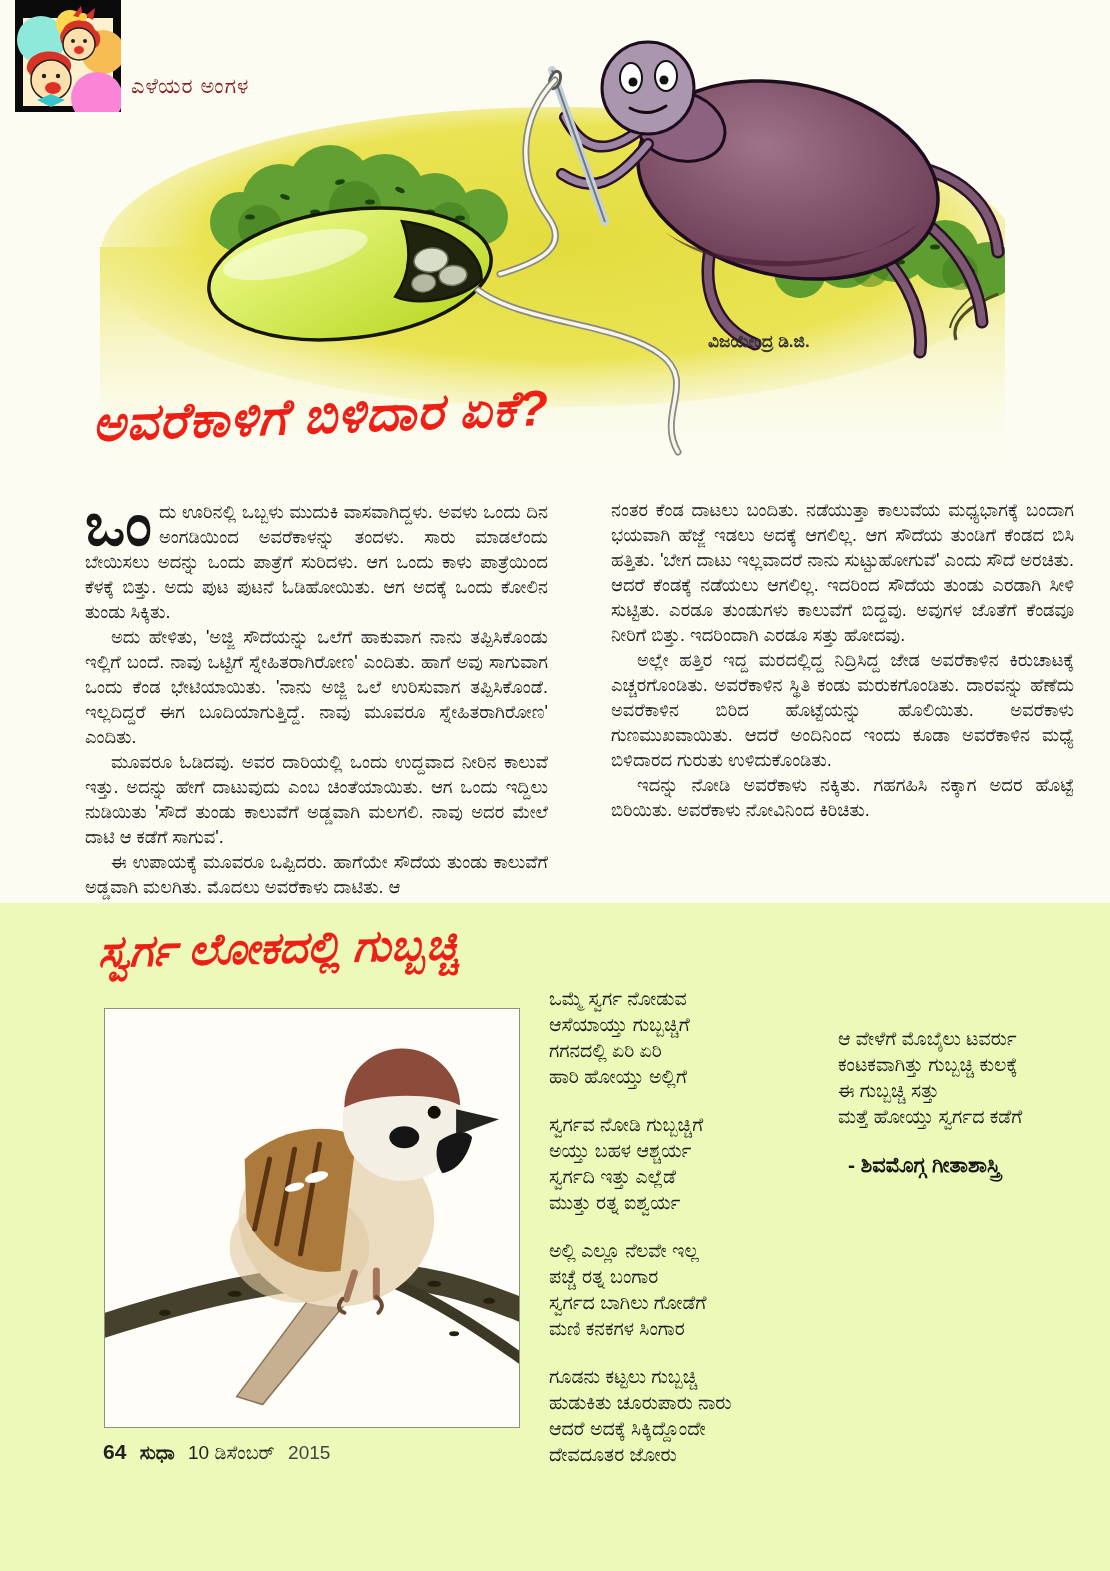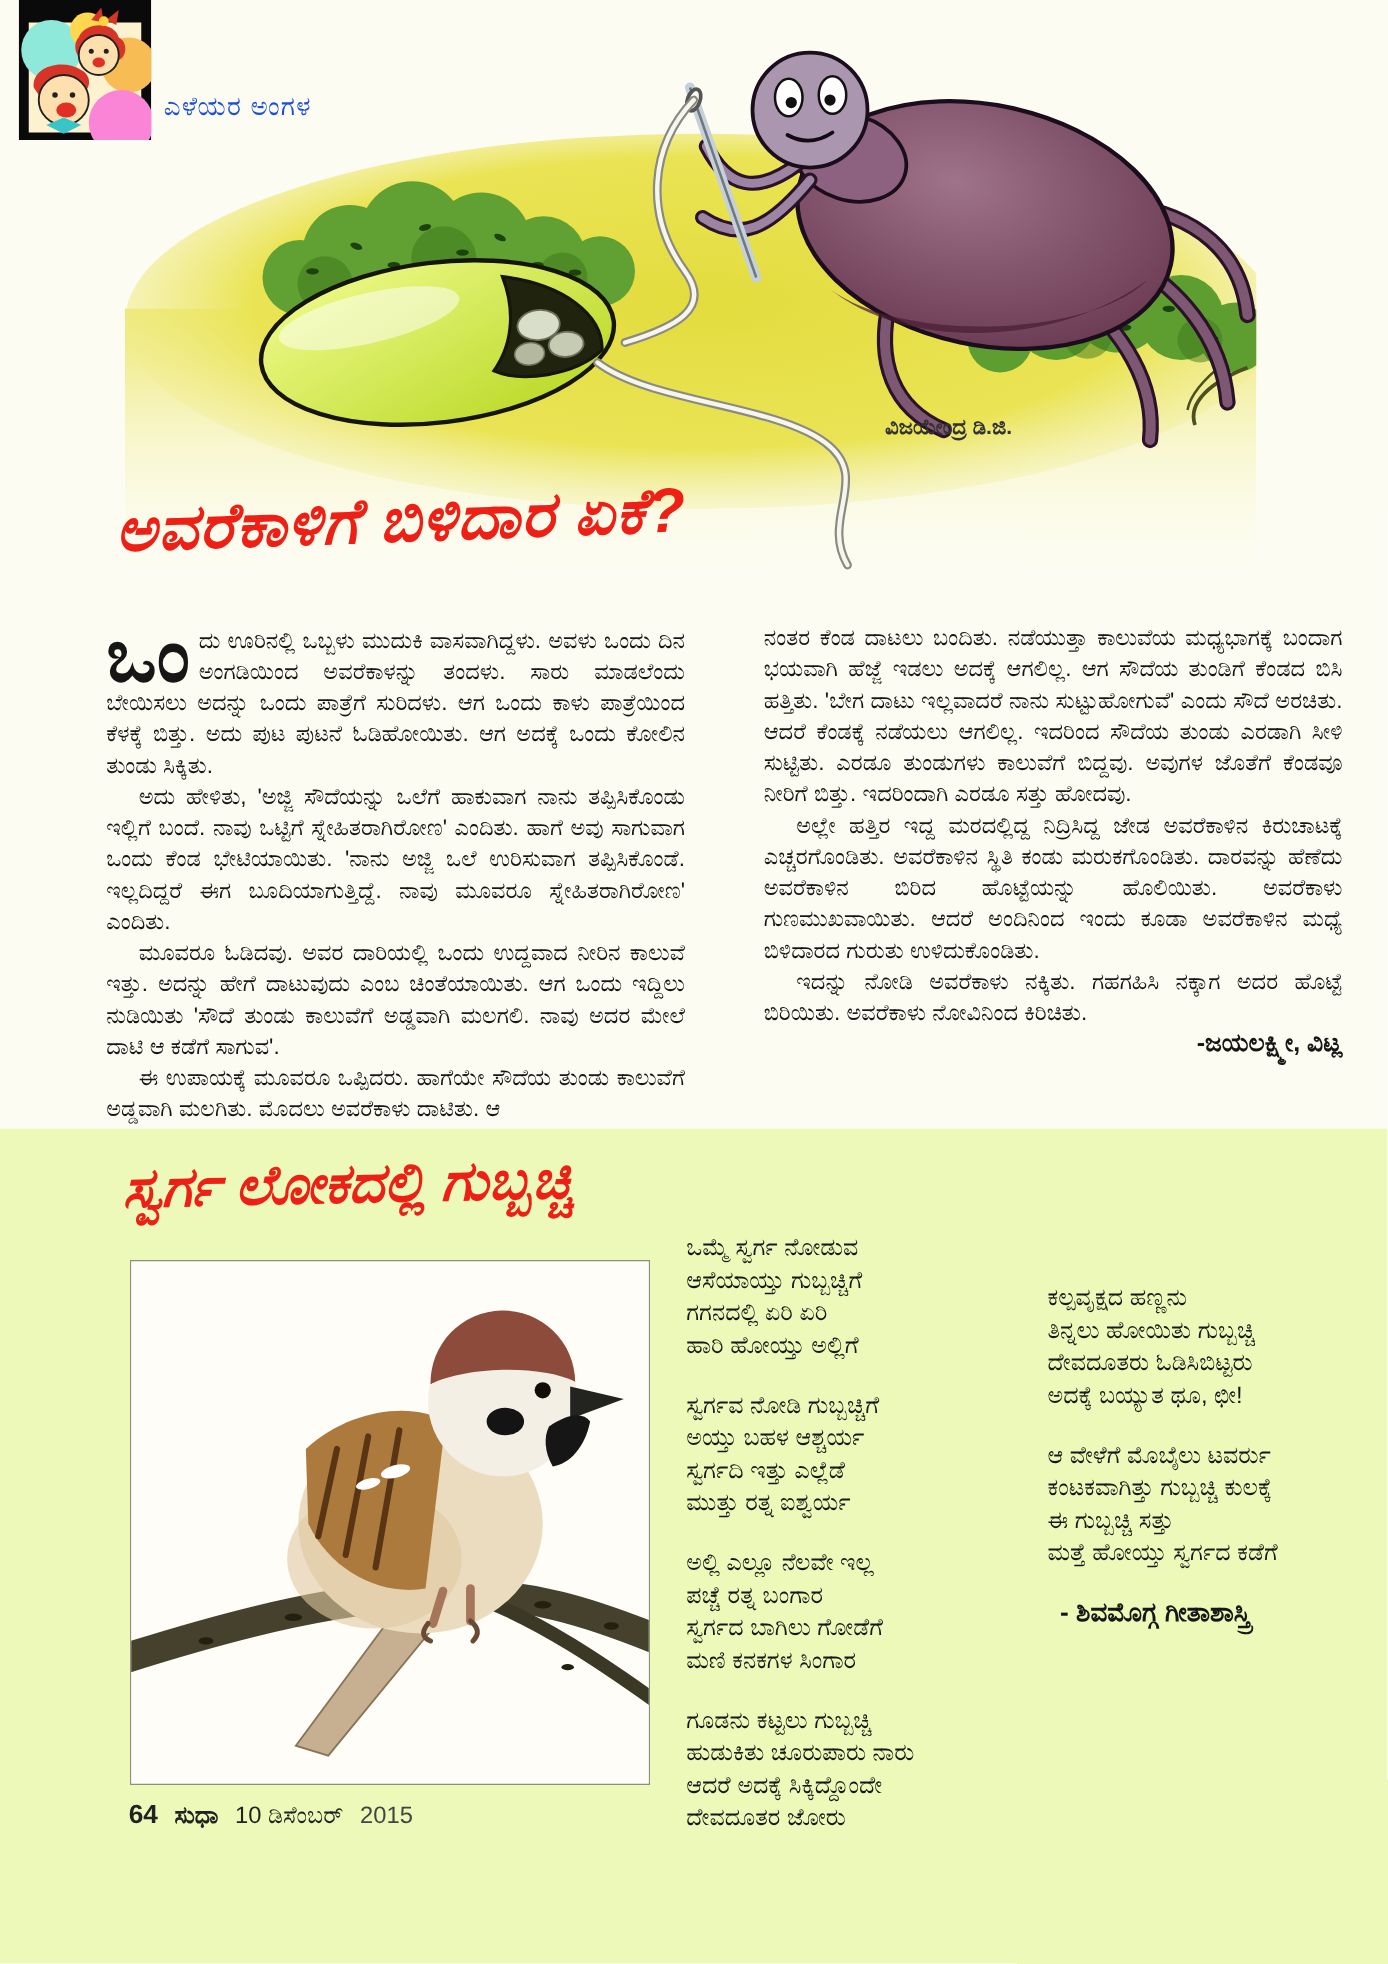--- a/index.html
+++ b/index.html
@@ -2,21 +2,21 @@
 <html><head>
 <meta charset="utf-8">
 <style>
   html,body { margin:0; padding:0; }
   .page {
     position:relative; width:1110px; height:1571px;
     background:#fcfcf2; overflow:hidden;
     font-family:"Liberation Sans", sans-serif; color:#161616;
   }
   .logo { position:absolute; left:15px; top:0; width:106px; height:112px; }
-  .masthead { position:absolute; left:131px; top:74px; font-size:21px; color:#1d4ed8; letter-spacing:1px; }
+  .masthead { position:absolute; left:131px; top:74px; font-size:21px; color:#7f1d1d; letter-spacing:1px; }
   .illus { position:absolute; left:100px; top:22px; width:905px; height:458px; }
   .story-title {
     position:absolute; left:92px; top:382px; width:740px;
     font-size:50px; font-weight:bold; font-style:italic; color:#ee2016;
     transform:rotate(-2deg); letter-spacing:1px; white-space:nowrap;
   }
   .col { position:absolute; width:463px; font-size:18px; line-height:25px; text-align:justify; }
   .col-left  { left:85px;  top:500px; }
   .col-right { left:567px; top:498px;margin-left:44px; }
   .col p { margin:0; }
@@ -213,21 +213,20 @@
     <p><span class="dropcap">ಒಂ</span><span>ದು ಊರಿನಲ್ಲಿ ಒಬ್ಬಳು ಮುದುಕಿ ವಾಸವಾಗಿದ್ದಳು. ಅವಳು ಒಂದು ದಿನ ಅಂಗಡಿಯಿಂದ ಅವರೆಕಾಳನ್ನು ತಂದಳು. ಸಾರು ಮಾಡಲೆಂದು ಬೇಯಿಸಲು ಅದನ್ನು ಒಂದು ಪಾತ್ರೆಗೆ ಸುರಿದಳು. ಆಗ ಒಂದು ಕಾಳು ಪಾತ್ರೆಯಿಂದ ಕೆಳಕ್ಕೆ ಬಿತ್ತು. ಅದು ಪುಟ ಪುಟನೆ ಓಡಿಹೋಯಿತು. ಆಗ ಅದಕ್ಕೆ ಒಂದು ಕೋಲಿನ ತುಂಡು ಸಿಕ್ಕಿತು.</span></p>
     <p>ಅದು ಹೇಳಿತು, 'ಅಜ್ಜಿ ಸೌದೆಯನ್ನು ಒಲೆಗೆ ಹಾಕುವಾಗ ನಾನು ತಪ್ಪಿಸಿಕೊಂಡು ಇಲ್ಲಿಗೆ ಬಂದೆ. ನಾವು ಒಟ್ಟಿಗೆ ಸ್ನೇಹಿತರಾಗಿರೋಣ' ಎಂದಿತು. ಹಾಗೆ ಅವು ಸಾಗುವಾಗ ಒಂದು ಕೆಂಡ ಭೇಟಿಯಾಯಿತು. 'ನಾನು ಅಜ್ಜಿ ಒಲೆ ಉರಿಸುವಾಗ ತಪ್ಪಿಸಿಕೊಂಡೆ. ಇಲ್ಲದಿದ್ದರೆ ಈಗ ಬೂದಿಯಾಗುತ್ತಿದ್ದೆ. ನಾವು ಮೂವರೂ ಸ್ನೇಹಿತರಾಗಿರೋಣ' ಎಂದಿತು.</p>
     <p>ಮೂವರೂ ಓಡಿದವು. ಅವರ ದಾರಿಯಲ್ಲಿ ಒಂದು ಉದ್ದವಾದ ನೀರಿನ ಕಾಲುವೆ ಇತ್ತು. ಅದನ್ನು ಹೇಗೆ ದಾಟುವುದು ಎಂಬ ಚಿಂತೆಯಾಯಿತು. ಆಗ ಒಂದು ಇದ್ದಿಲು ನುಡಿಯಿತು 'ಸೌದೆ ತುಂಡು ಕಾಲುವೆಗೆ ಅಡ್ಡವಾಗಿ ಮಲಗಲಿ. ನಾವು ಅದರ ಮೇಲೆ ದಾಟಿ ಆ ಕಡೆಗೆ ಸಾಗುವ'.</p>
     <p>ಈ ಉಪಾಯಕ್ಕೆ ಮೂವರೂ ಒಪ್ಪಿದರು. ಹಾಗೆಯೇ ಸೌದೆಯ ತುಂಡು ಕಾಲುವೆಗೆ ಅಡ್ಡವಾಗಿ ಮಲಗಿತು. ಮೊದಲು ಅವರೆಕಾಳು ದಾಟಿತು. ಆ</p>
   </div>
 
   <div class="col col-right">
     <p>ನಂತರ ಕೆಂಡ ದಾಟಲು ಬಂದಿತು. ನಡೆಯುತ್ತಾ ಕಾಲುವೆಯ ಮಧ್ಯಭಾಗಕ್ಕೆ ಬಂದಾಗ ಭಯವಾಗಿ ಹೆಜ್ಜೆ ಇಡಲು ಅದಕ್ಕೆ ಆಗಲಿಲ್ಲ. ಆಗ ಸೌದೆಯ ತುಂಡಿಗೆ ಕೆಂಡದ ಬಿಸಿ ಹತ್ತಿತು. 'ಬೇಗ ದಾಟು ಇಲ್ಲವಾದರೆ ನಾನು ಸುಟ್ಟುಹೋಗುವೆ' ಎಂದು ಸೌದೆ ಅರಚಿತು. ಆದರೆ ಕೆಂಡಕ್ಕೆ ನಡೆಯಲು ಆಗಲಿಲ್ಲ. ಇದರಿಂದ ಸೌದೆಯ ತುಂಡು ಎರಡಾಗಿ ಸೀಳಿ ಸುಟ್ಟಿತು. ಎರಡೂ ತುಂಡುಗಳು ಕಾಲುವೆಗೆ ಬಿದ್ದವು. ಅವುಗಳ ಜೊತೆಗೆ ಕೆಂಡವೂ ನೀರಿಗೆ ಬಿತ್ತು. ಇದರಿಂದಾಗಿ ಎರಡೂ ಸತ್ತು ಹೋದವು.</p>
     <p>ಅಲ್ಲೇ ಹತ್ತಿರ ಇದ್ದ ಮರದಲ್ಲಿದ್ದ ನಿದ್ರಿಸಿದ್ದ ಜೇಡ ಅವರೆಕಾಳಿನ ಕಿರುಚಾಟಕ್ಕೆ ಎಚ್ಚರಗೊಂಡಿತು. ಅವರೆಕಾಳಿನ ಸ್ಥಿತಿ ಕಂಡು ಮರುಕಗೊಂಡಿತು. ದಾರವನ್ನು ಹೆಣೆದು ಅವರೆಕಾಳಿನ ಬಿರಿದ ಹೊಟ್ಟೆಯನ್ನು ಹೊಲಿಯಿತು. ಅವರೆಕಾಳು ಗುಣಮುಖವಾಯಿತು. ಆದರೆ ಅಂದಿನಿಂದ ಇಂದು ಕೂಡಾ ಅವರೆಕಾಳಿನ ಮಧ್ಯೆ ಬಿಳಿದಾರದ ಗುರುತು ಉಳಿದುಕೊಂಡಿತು.</p>
     <p>ಇದನ್ನು ನೋಡಿ ಅವರೆಕಾಳು ನಕ್ಕಿತು. ಗಹಗಹಿಸಿ ನಕ್ಕಾಗ ಅದರ ಹೊಟ್ಟೆ ಬಿರಿಯಿತು. ಅವರೆಕಾಳು ನೋವಿನಿಂದ ಕಿರಿಚಿತು.</p>
-    <p class="story-author">-ಜಯಲಕ್ಷ್ಮೀ, ವಿಟ್ಲ</p>
   </div>
 
   <div class="green">
     <div class="poem-title">ಸ್ವರ್ಗ ಲೋಕದಲ್ಲಿ ಗುಬ್ಬಚ್ಚಿ</div>
 
     <div class="photo">
       <svg viewBox="0 0 415 418" width="414" height="418">
         <rect width="415" height="418" fill="#fefdf7"></rect>
         <g>
           <path d="M 212 280 L 132 388 L 158 396 L 240 296 Z" fill="#c7b091" stroke="#8a7458" stroke-width="1.5"></path>
@@ -292,26 +291,20 @@
       <div class="stanza">
         <div>ಗೂಡನು ಕಟ್ಟಲು ಗುಬ್ಬಚ್ಚಿ</div>
         <div>ಹುಡುಕಿತು ಚೂರುಪಾರು ನಾರು</div>
         <div>ಆದರೆ ಅದಕ್ಕೆ ಸಿಕ್ಕಿದ್ದೊಂದೇ</div>
         <div>ದೇವದೂತರ ಜೋರು</div>
       </div>
     </div>
 
     <div class="poemcol pc2">
       <div class="stanza">
-        <div>ಕಲ್ಪವೃಕ್ಷದ ಹಣ್ಣನು</div>
-        <div>ತಿನ್ನಲು ಹೋಯಿತು ಗುಬ್ಬಚ್ಚಿ</div>
-        <div>ದೇವದೂತರು ಓಡಿಸಿಬಿಟ್ಟರು</div>
-        <div>ಅದಕ್ಕೆ ಬಯ್ಯುತ ಥೂ, ಛೀ!</div>
-      </div>
-      <div class="stanza">
         <div>ಆ ವೇಳೆಗೆ ಮೊಬೈಲು ಟವರ್ರು</div>
         <div>ಕಂಟಕವಾಗಿತ್ತು ಗುಬ್ಬಚ್ಚಿ ಕುಲಕ್ಕೆ</div>
         <div>ಈ ಗುಬ್ಬಚ್ಚಿ ಸತ್ತು</div>
         <div>ಮತ್ತೆ ಹೋಯ್ತು ಸ್ವರ್ಗದ ಕಡೆಗೆ</div>
       </div>
       <div class="poem-author">- ಶಿವಮೊಗ್ಗ ಗೀತಾಶಾಸ್ತ್ರಿ</div>
     </div>
   </div>
 
   <div class="footer">

